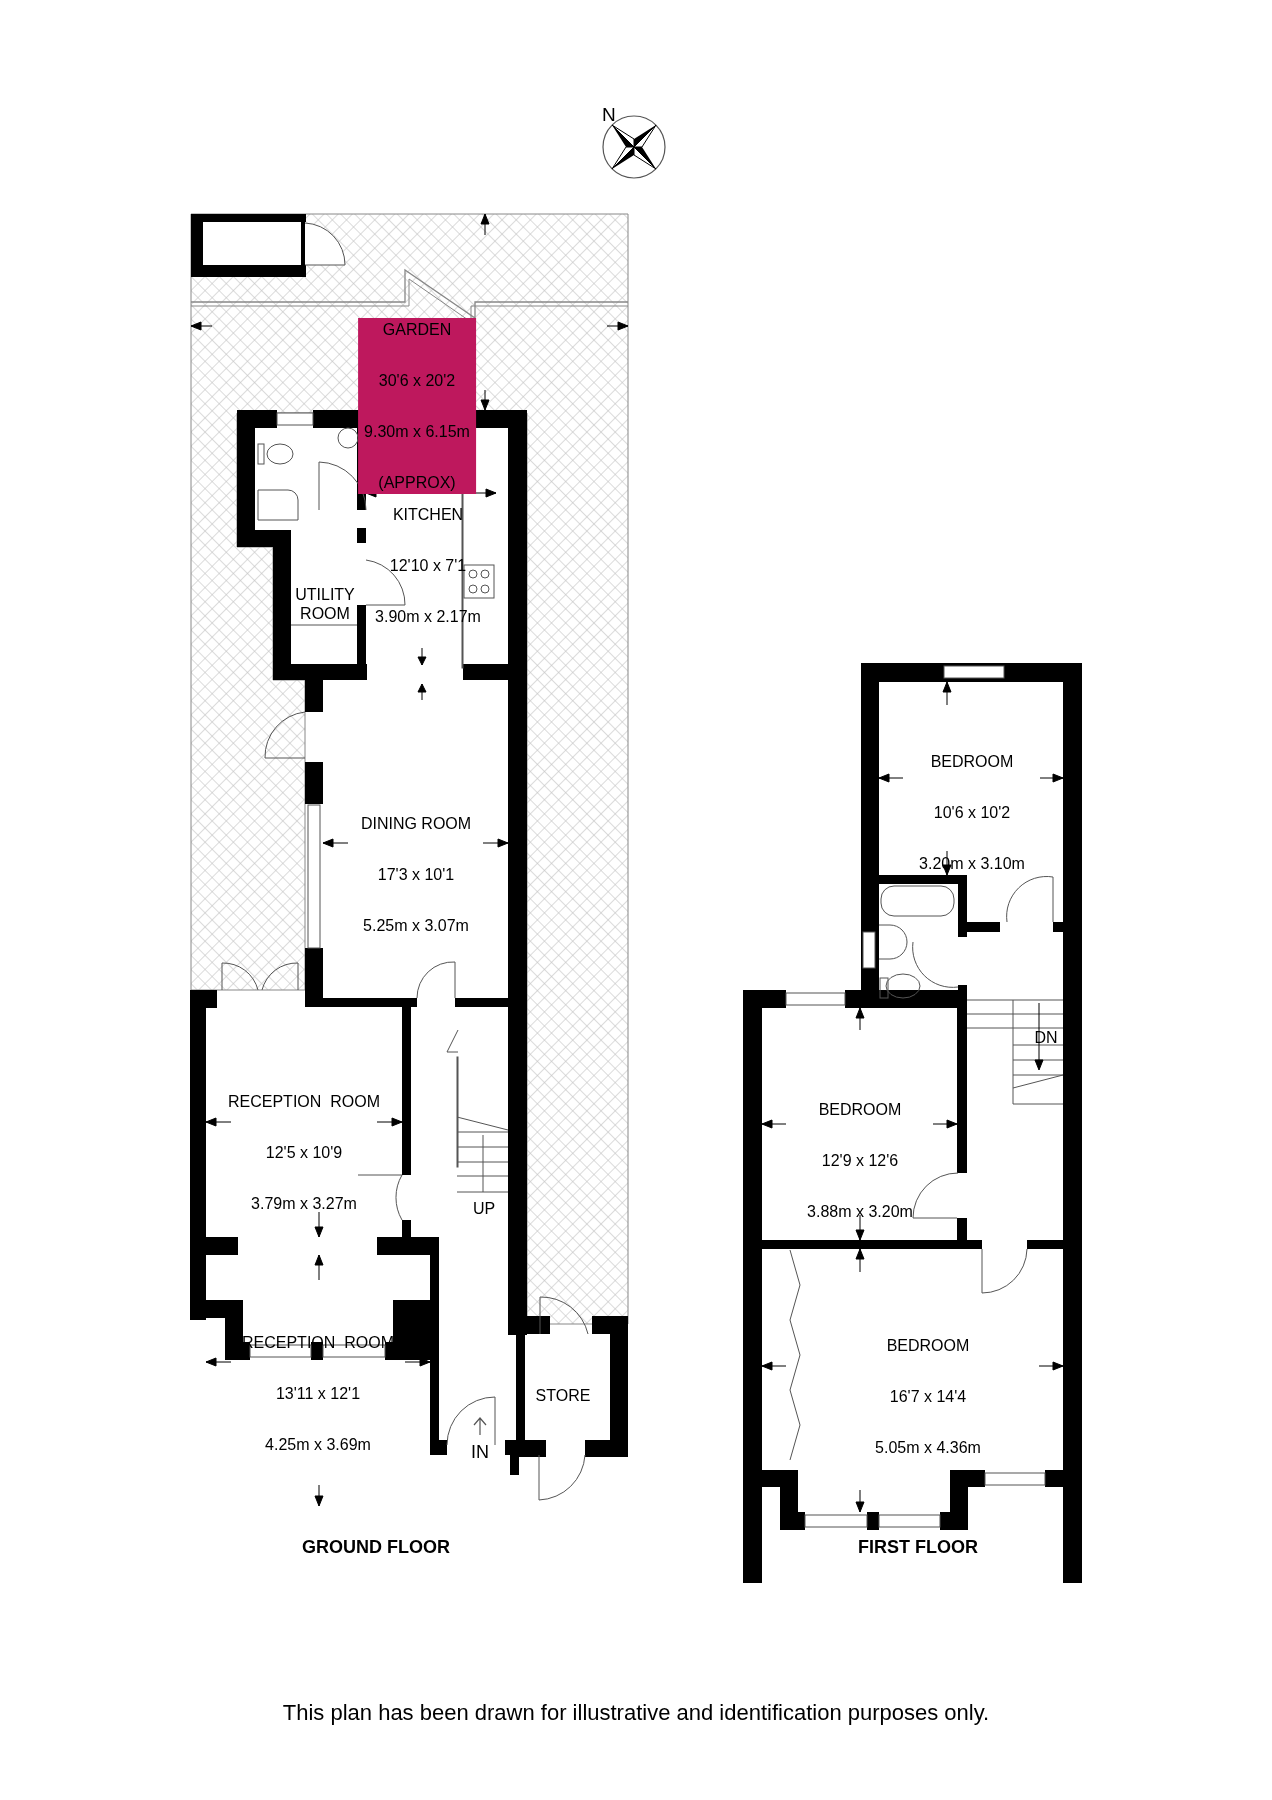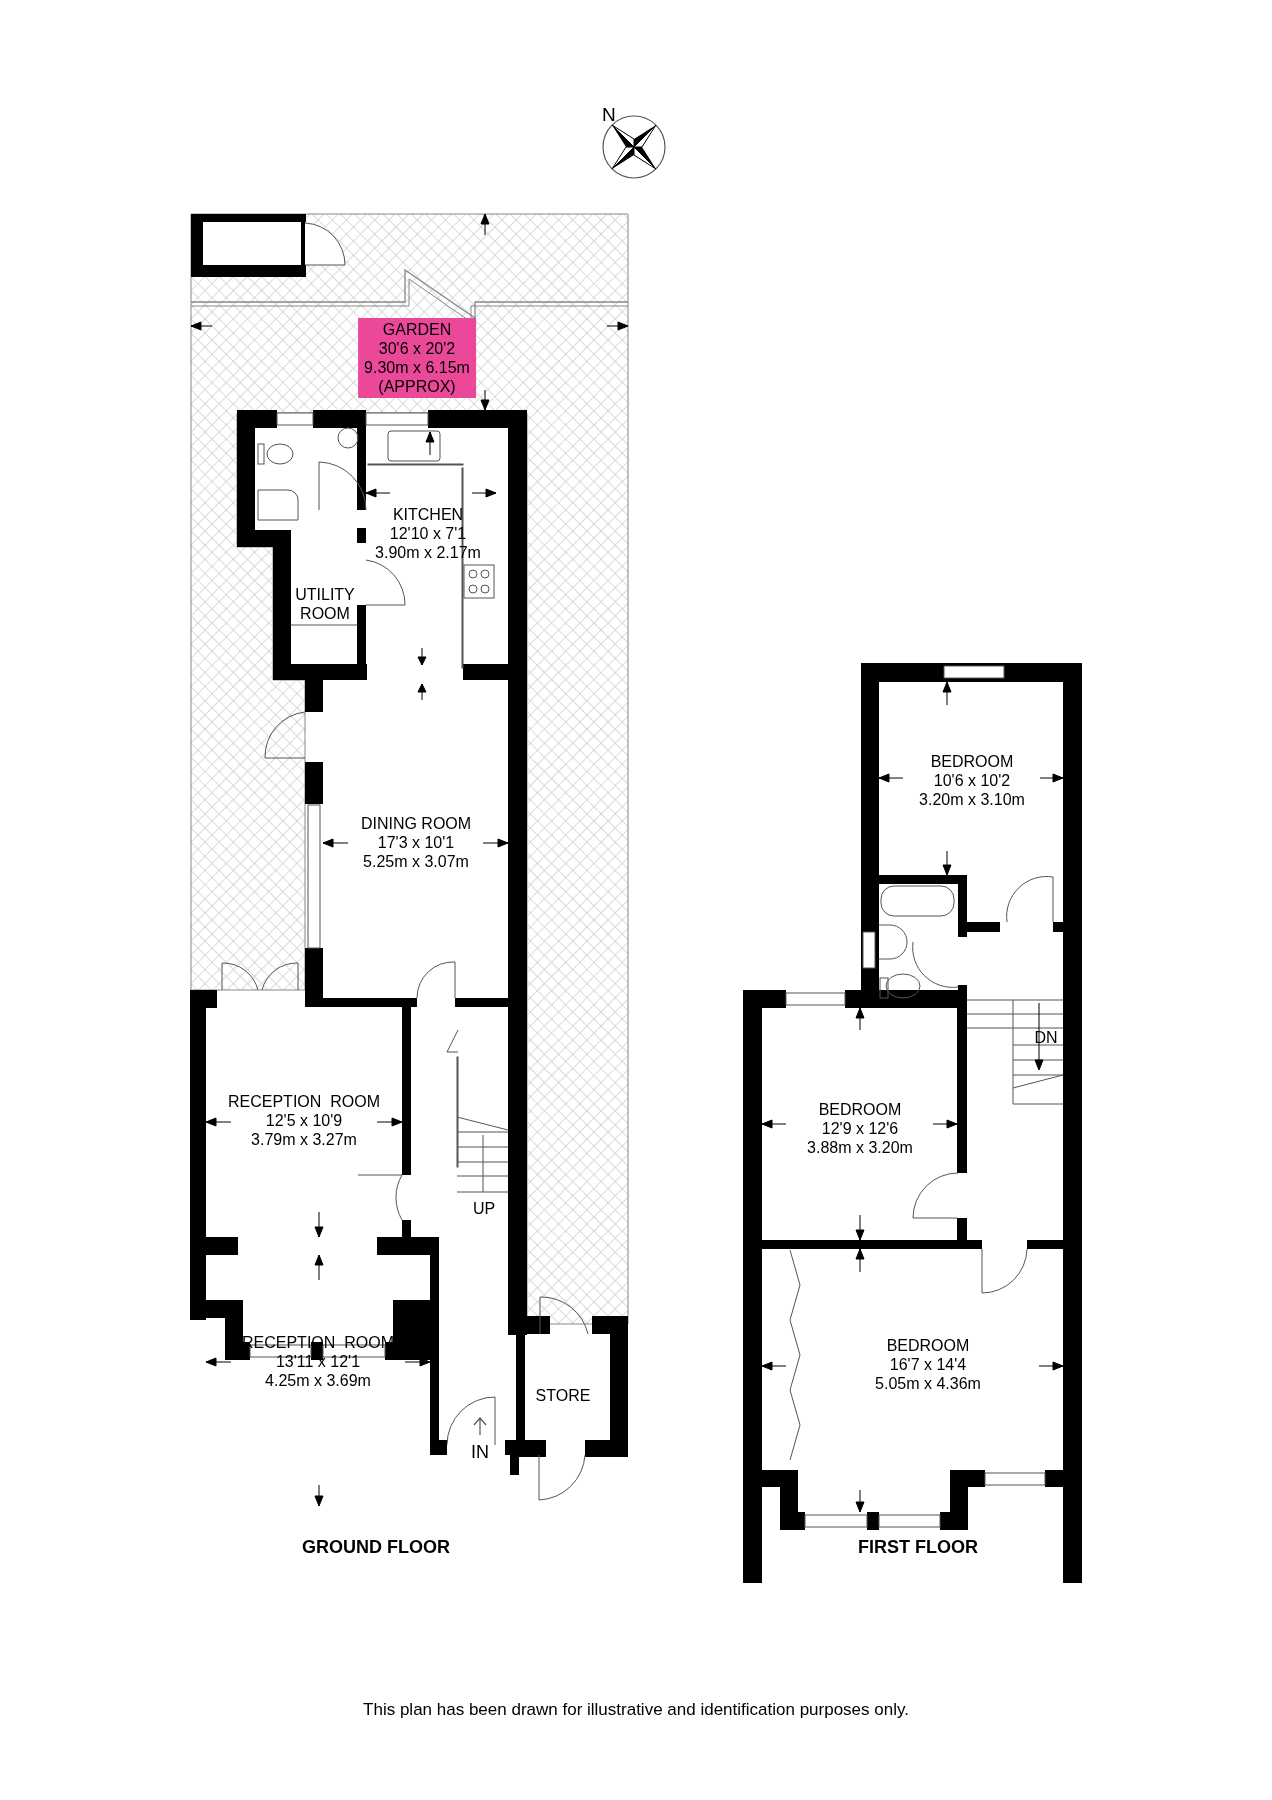--- a/index.html
+++ b/index.html
@@ -1,24 +1,24 @@
 <!DOCTYPE html>
 <html><head>
 <meta charset="utf-8">
 <style>
   html,body{margin:0;padding:0;background:#ffffff;}
   body{width:1272px;height:1800px;position:relative;overflow:hidden;font-family:"Liberation Sans",sans-serif;color:#000;}
   svg.plan{position:absolute;left:0;top:0;}
   .lbl{position:absolute;text-align:center;font-size:16px;line-height:19px;white-space:nowrap;transform:translateX(-50%);}
   .lbl .name{display:block;}
-  .lbl .dim{display:block;}
-  .garden-lbl{background:#ec4899;padding:2px 6px;}
+  .lbl .dim{display:block;margin-top:32px;}
+  .garden-lbl{background:#be185d;padding:2px 6px;}
   .floor-title{position:absolute;font-weight:bold;font-size:18px;transform:translateX(-50%);white-space:nowrap;}
   .area{position:absolute;left:636px;top:1592px;transform:translateX(-50%);text-align:center;font-weight:bold;font-size:24px;line-height:28px;white-space:nowrap;}
-  .disclaimer{position:absolute;left:636px;top:1700px;transform:translateX(-50%);font-size:17px;white-space:nowrap;}
+  .disclaimer{position:absolute;left:636px;top:1700px;transform:translateX(-50%);font-size:22px;white-space:nowrap;}
   .small{position:absolute;font-size:16px;transform:translateX(-50%);}
   .compass-n{position:absolute;left:602px;top:104px;font-size:19px;}
 </style>
 </head>
 <body>
 
 <svg class="plan" width="1272" height="1800" viewBox="0 0 1272 1800">
   <defs>
     <pattern id="hatch" width="10" height="10" patternUnits="userSpaceOnUse" patternTransform="rotate(45)">
       <rect width="10" height="10" fill="#ffffff"></rect>

